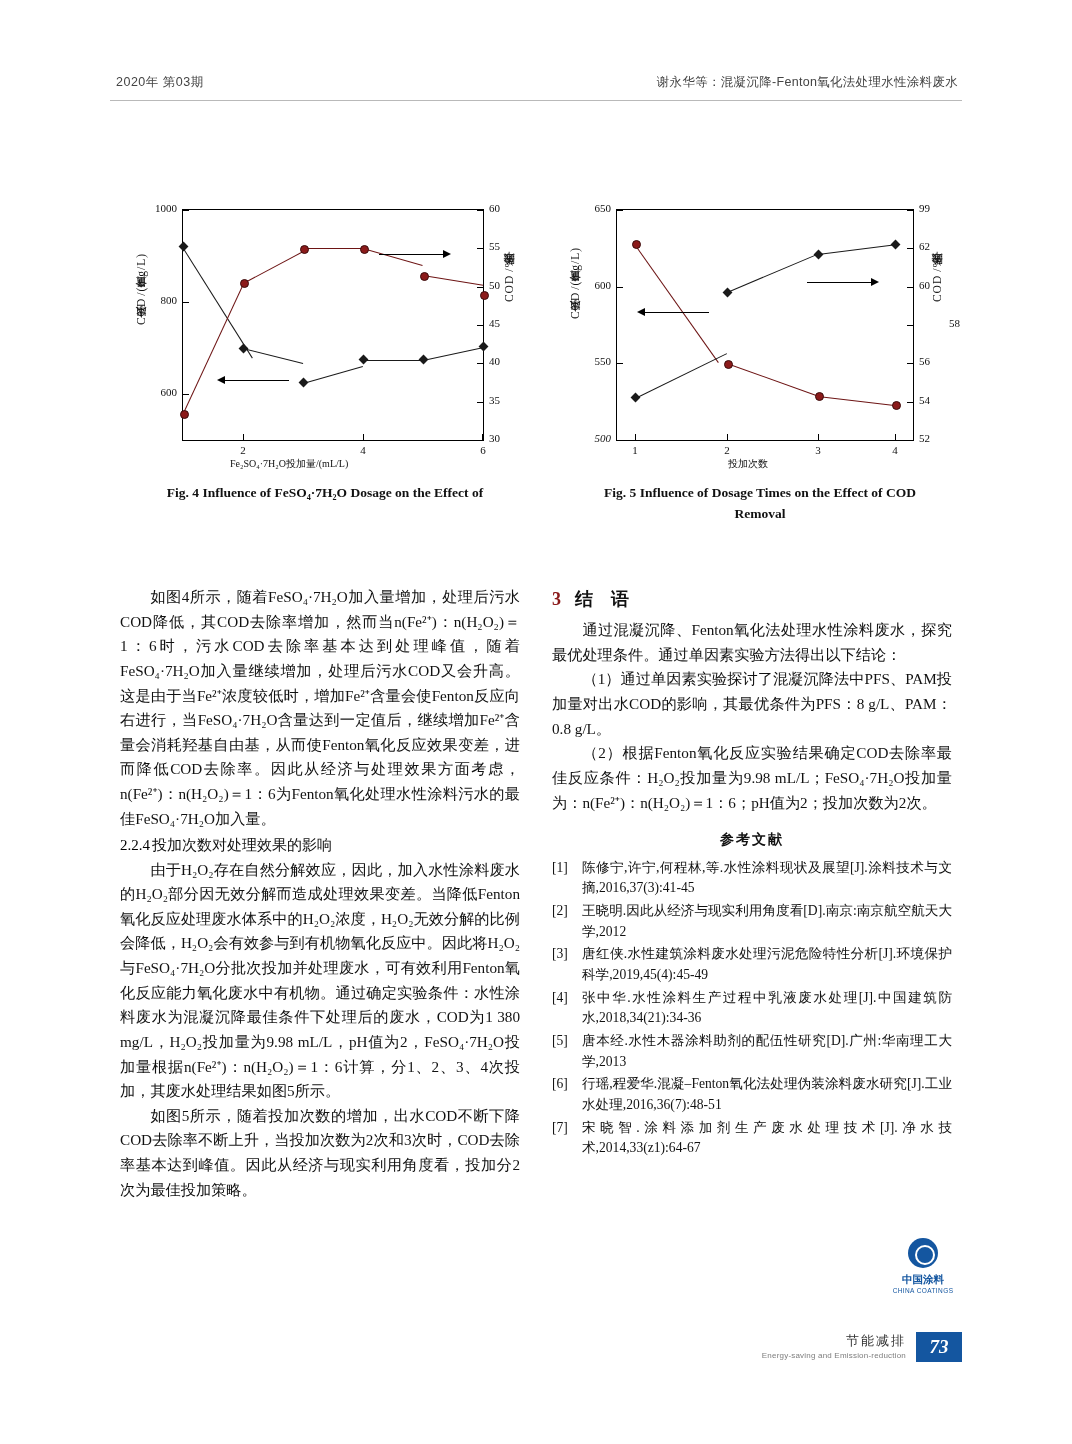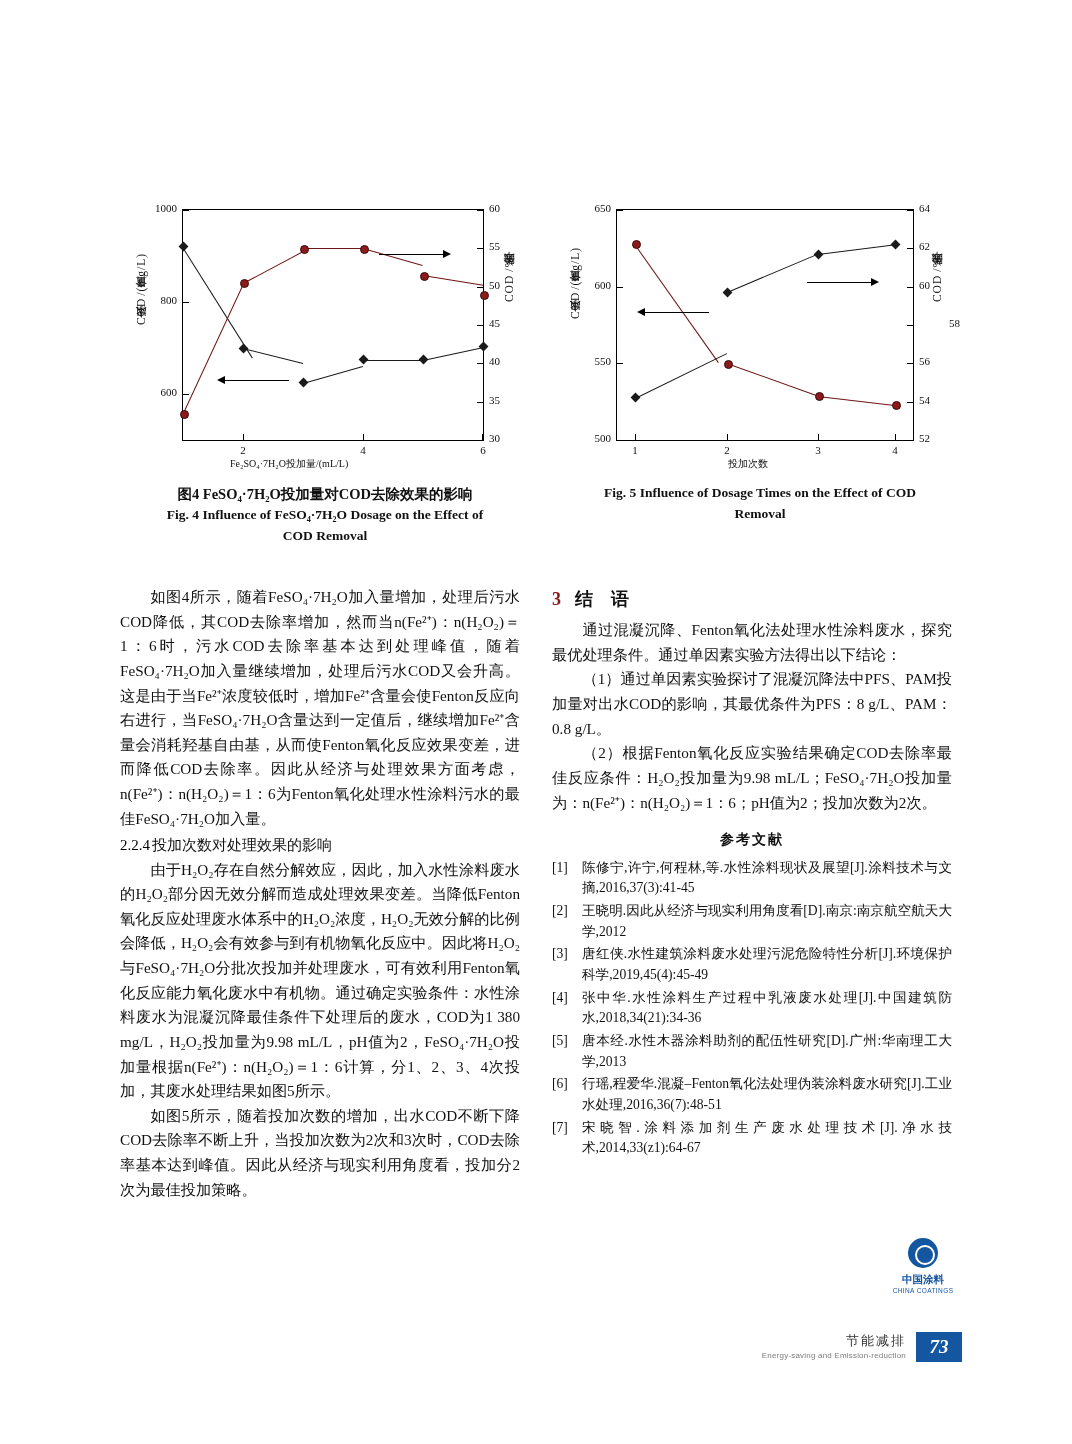--- a/index.html
+++ b/index.html
@@ -84,20 +84,24 @@
     font-family:"Liberation Sans",sans-serif;letter-spacing:.2px;}
   .footer .pageno{position:absolute;right:0px;top:0px;width:46px;height:30px;
     background:#1456a0;color:#fff;font-size:19px;font-weight:bold;font-style:italic;
     text-align:center;line-height:30px;font-family:"Liberation Serif",serif;}
 </style>
 </head>
 <body>
 
 <div class="page">
 
+  <div class="runhead">
+    <span class="left">2020年  第03期</span>
+    <span class="right">谢永华等：混凝沉降-Fenton氧化法处理水性涂料废水</span>
+  </div>
 
   <div class="figzone">
 
     <div class="figbox fig4">
       <div class="chart" style="position:relative;height:270px;">
 
         <div class="ytitle" style="left:14px;top:58px;">出水COD含量/(mg/L)</div>
 
         <div class="ytitle" style="left:382px;top:62px;">COD去除率/%</div>
 
@@ -159,51 +163,49 @@
           <div class="arrowline" style="left:196px;top:44px;width:66px;"></div>
           <div class="arrowhead r" style="left:260px;top:40px;"></div>
           <div class="arrowline" style="left:40px;top:170px;width:66px;"></div>
           <div class="arrowhead l" style="left:34px;top:166px;"></div>
         </div>
 
         <div class="xtitle" style="left:110px;top:262px;">Fe₂SO₄·7H₂O投加量/(mL/L)</div>
       </div>
 
       <div class="figcap" style="top:288px;">
-        <div>图4   FeSO₄·7H₂O投加量对COD去除效果的影响</div>
         <div class="en">Fig. 4   Influence of FeSO₄·7H₂O Dosage on the Effect of</div>
-        <div class="en">COD Removal</div>
       </div>
     </div>
 
     <div class="figbox fig5">
       <div class="chart" style="position:relative;height:270px;">
 
         <div class="ytitle" style="left:8px;top:52px;">出水COD含量/(mg/L)</div>
         <div class="ytitle" style="left:370px;top:62px;">COD去除率/%</div>
 
         <div class="plotarea" style="left:56px;top:14px;width:296px;height:230px;">
 
           <div class="tick" style="left:0;top:0;width:6px;height:1px;"></div>
           <div class="tick" style="left:0;top:77px;width:6px;height:1px;"></div>
           <div class="tick" style="left:0;top:153px;width:6px;height:1px;"></div>
           <div class="tick" style="left:0;top:230px;width:6px;height:1px;"></div>
           <div class="ticklbl" style="left:-56px;top:-8px;width:50px;text-align:right;">650</div>
           <div class="ticklbl" style="left:-56px;top:69px;width:50px;text-align:right;">600</div>
           <div class="ticklbl" style="left:-56px;top:145px;width:50px;text-align:right;">550</div>
-          <div class="ticklbl" style="left:-56px;top:222px;width:50px;text-align:right;">500</div>
+          <div class="ticklbl" style="left:-56px;top:222px;width:50px;text-align:right;font-style:italic;">500</div>
 
           <div class="tick" style="right:0;top:0;width:6px;height:1px;"></div>
           <div class="tick" style="right:0;top:38px;width:6px;height:1px;"></div>
           <div class="tick" style="right:0;top:77px;width:6px;height:1px;"></div>
           <div class="tick" style="right:0;top:115px;width:6px;height:1px;"></div>
           <div class="tick" style="right:0;top:153px;width:6px;height:1px;"></div>
           <div class="tick" style="right:0;top:192px;width:6px;height:1px;"></div>
           <div class="tick" style="right:0;top:230px;width:6px;height:1px;"></div>
-          <div class="ticklbl" style="left:302px;top:-8px;width:26px;text-align:left;">64</div>
+          <div class="ticklbl" style="left:302px;top:-8px;width:26px;text-align:left;">99</div>
           <div class="ticklbl" style="left:302px;top:30px;width:26px;text-align:left;">62</div>
           <div class="ticklbl" style="left:302px;top:69px;width:26px;text-align:left;">60</div>
           <div class="ticklbl" style="left:302px;top:107px;width:26px;text-align:right;margin-left:15px;">58</div>
           <div class="ticklbl" style="left:302px;top:145px;width:26px;text-align:left;">56</div>
           <div class="ticklbl" style="left:302px;top:184px;width:26px;text-align:left;">54</div>
           <div class="ticklbl" style="left:302px;top:222px;width:26px;text-align:left;">52</div>
 
           <div class="tick" style="left:18px;bottom:0;width:1px;height:6px;"></div>
           <div class="tick" style="left:110px;bottom:0;width:1px;height:6px;"></div>
           <div class="tick" style="left:201px;bottom:0;width:1px;height:6px;"></div>

